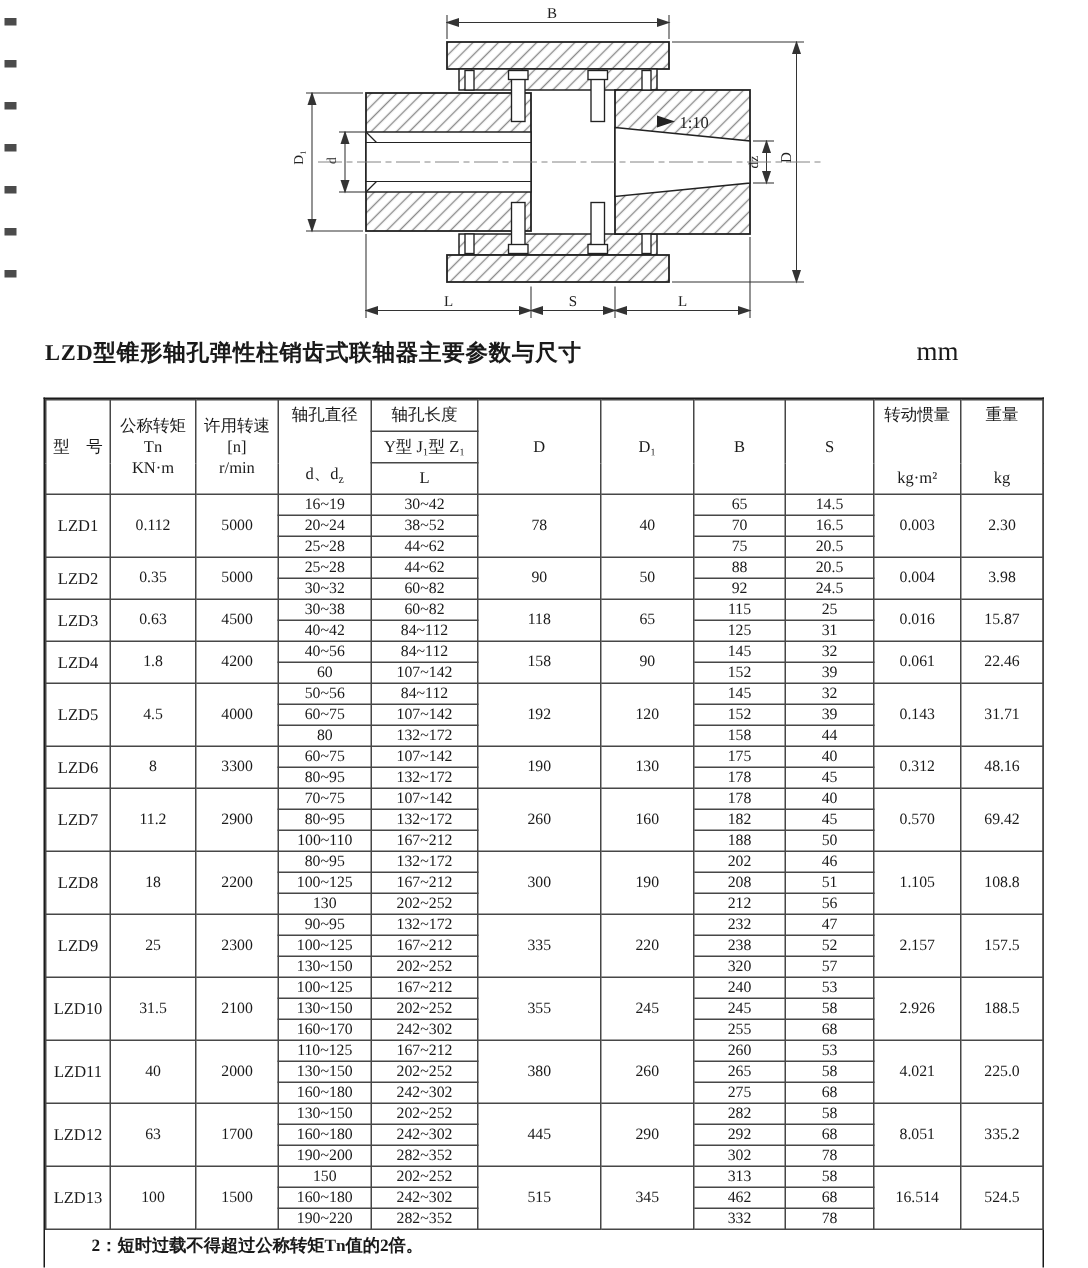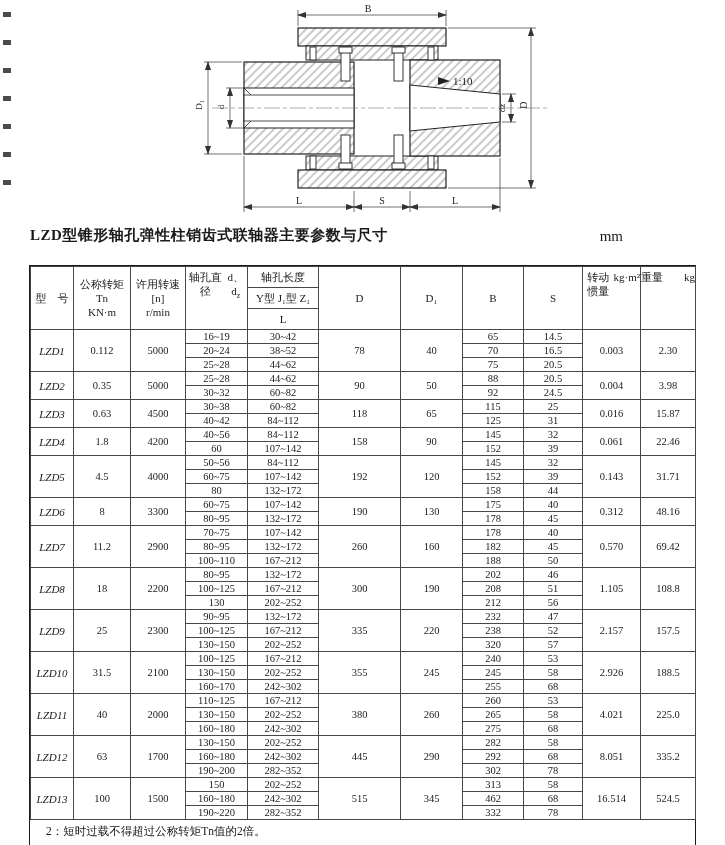--- a/index.html
+++ b/index.html
@@ -5,31 +5,31 @@
   html,body{margin:0;padding:0;}
   body{
     width:725px;height:845px;background:#ffffff;position:relative;overflow:hidden;
     font-family:"Liberation Serif","DejaVu Serif",serif;color:#1a1a1a;
   }
   .artifact{position:absolute;left:3px;width:8px;height:5px;background:#2b2b2b;opacity:.85;}
   .drawing-wrap{width:725px;height:222px;}
   svg text{font-family:"Liberation Serif","DejaVu Serif",serif;fill:#222;}
   .title-row{position:relative;margin:4px 30px 19px 30px;text-align:left;height:20px;}
   .doc-title{display:inline-block;font-size:15px;font-weight:600;letter-spacing:.5px;}
-  .unit{position:absolute;right:72px;bottom:1px;font-size:15px;font-weight:400;}
+  .unit{position:absolute;right:56px;bottom:1px;font-size:18px;font-weight:400;}
   .frame{margin:0 29px;border:1.5px solid #1a1a1a;border-bottom:3px solid #111;background:#fff;}
   table{width:100%;border-collapse:collapse;table-layout:fixed;}
   th,td{border:1px solid #474747;text-align:center;padding:0;font-weight:normal;}
   thead th{font-size:11px;line-height:1.3;vertical-align:middle;padding:1px 0;}
   tbody td{font-size:10.5px;height:13px;line-height:12px;padding:0 1px;white-space:nowrap;}
-  td.c-model{font-size:11px;font-style:italic;}
-  .vwrap{display:flex;flex-direction:row;justify-content:space-between;height:56px;padding:2px 0;}
+  td.c-model{font-size:11px;}
+  .vwrap{display:flex;flex-direction:column;justify-content:space-between;height:56px;padding:2px 0;}
   sub{font-size:8px;}
   .notes{padding:3px 10px 7px 16px;font-size:11.5px;line-height:1.55;}
-  .note2{}
+  .note2{margin-left:15px;font-weight:bold;}
 </style>
 </head>
 <body>
 
 <div class="artifact" style="top:12px"></div>
 <div class="artifact" style="top:40px"></div>
 <div class="artifact" style="top:68px"></div>
 <div class="artifact" style="top:96px"></div>
 <div class="artifact" style="top:124px"></div>
 <div class="artifact" style="top:152px"></div>

